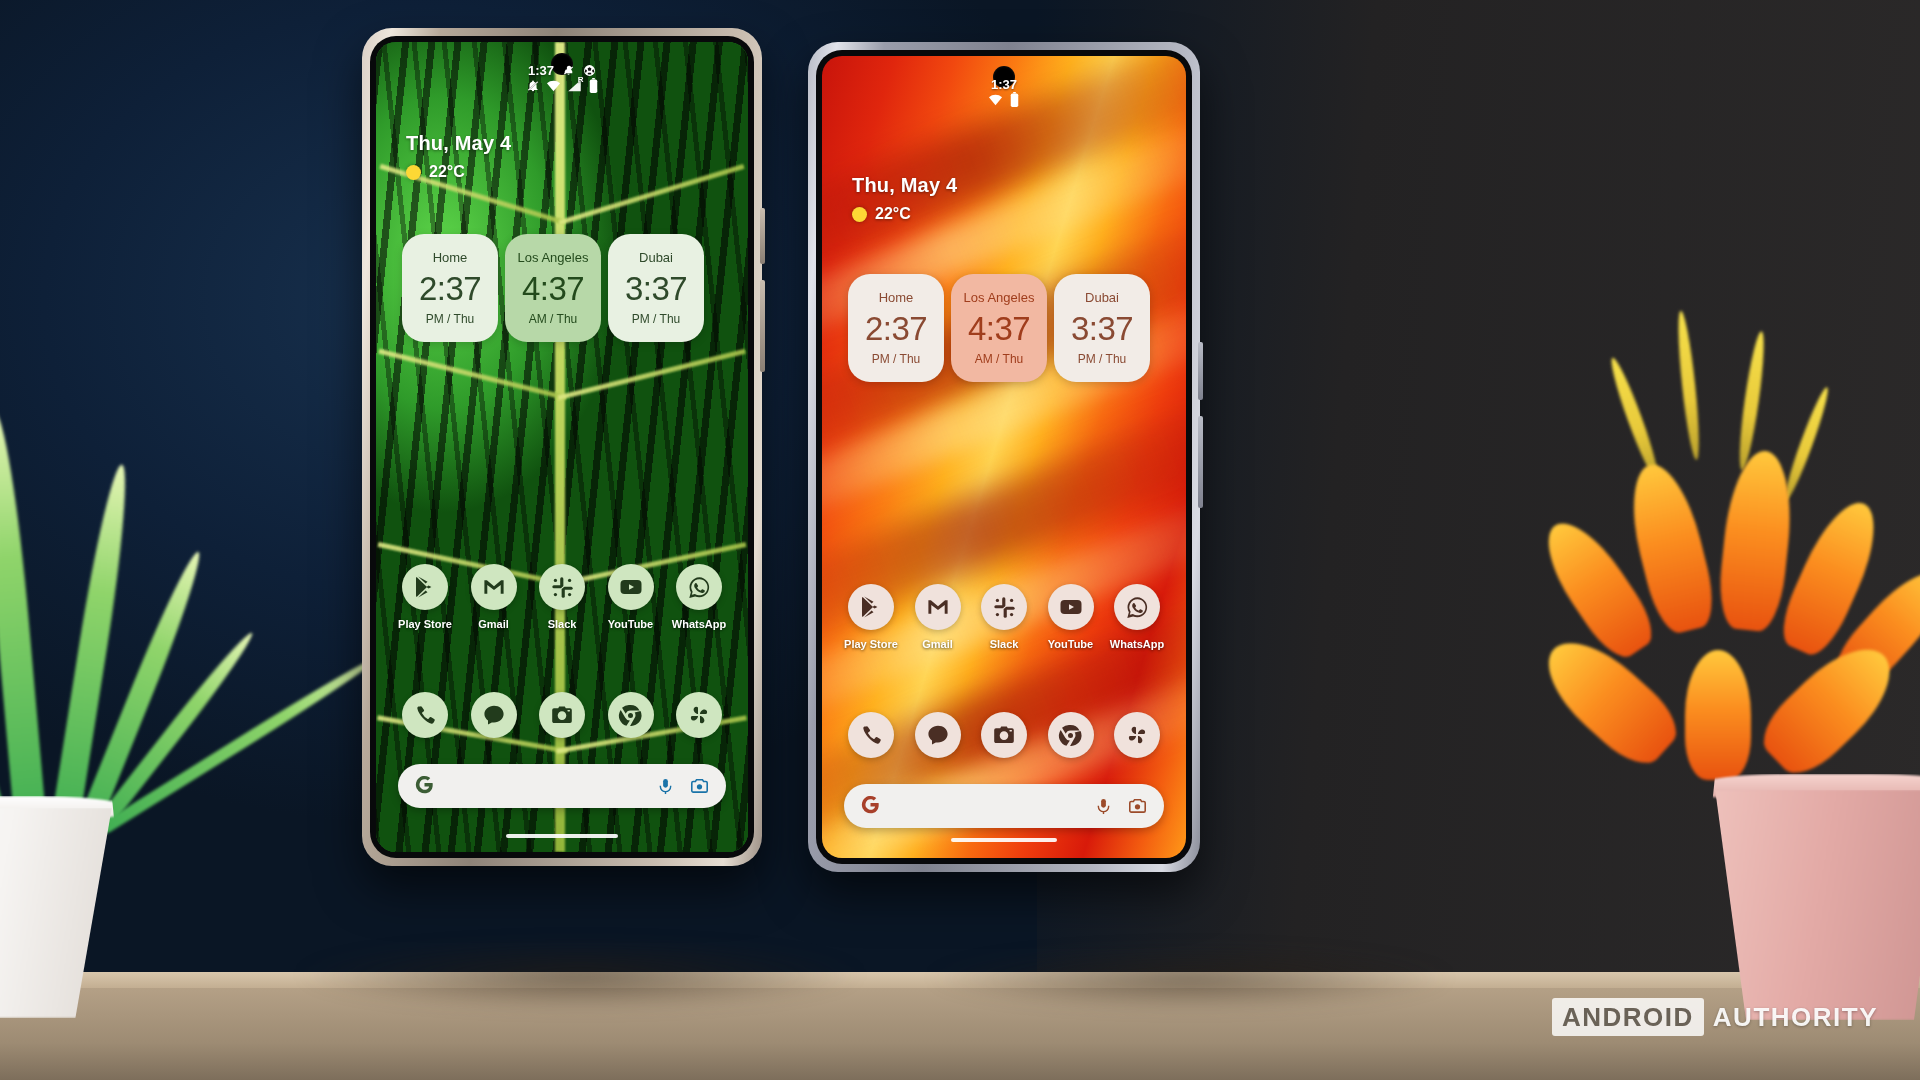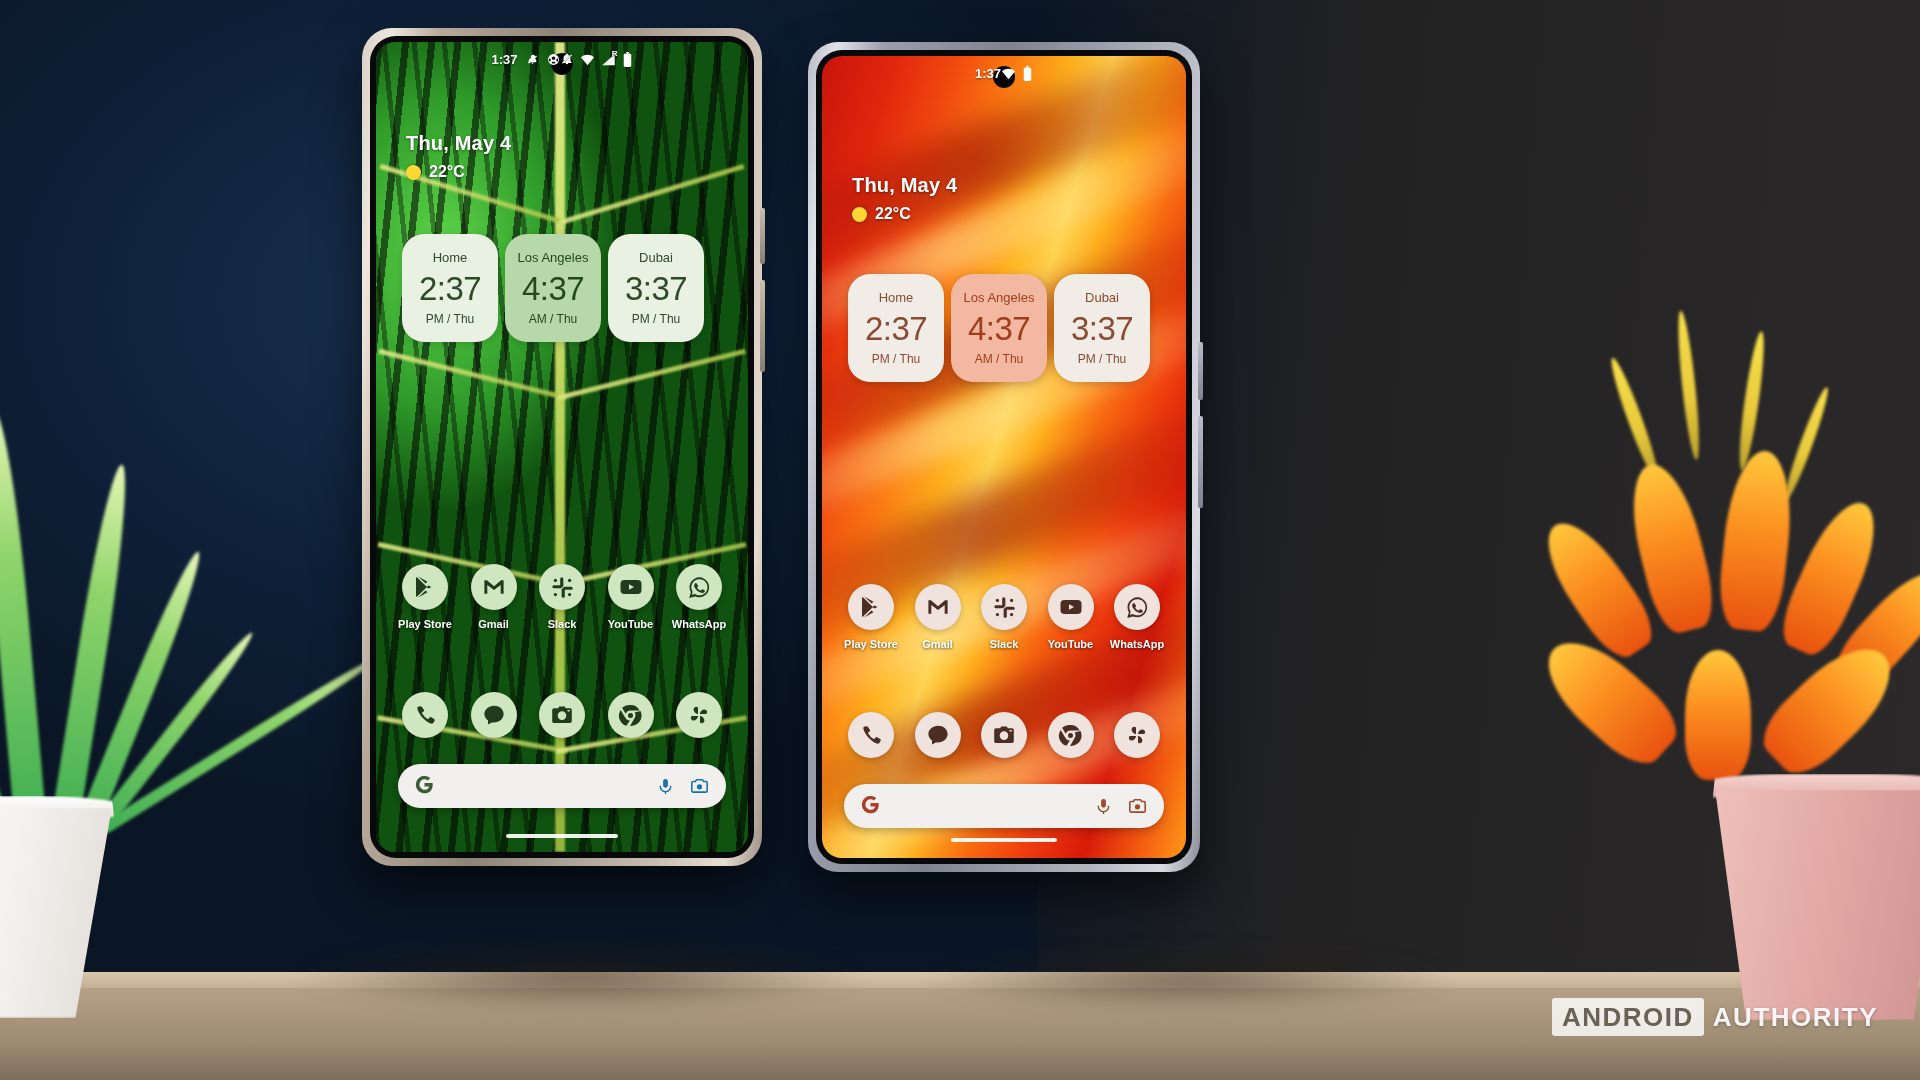--- a/index.html
+++ b/index.html
@@ -157,24 +157,24 @@
     filter:blur(10px); transform:rotate(-22deg);
   }
   .flower-dark {
     position:absolute; left:-30%; width:160%; height:70px;
     background:linear-gradient(90deg, rgba(120,8,4,0) 0%, rgba(150,12,6,.6) 45%, rgba(120,8,4,0) 100%);
     filter:blur(14px); transform:rotate(-22deg);
   }
 
   
   .statusbar {
-    position:absolute; left:0; right:0; top:0; height:34px;
-    display:flex; align-items:center; justify-content:center;
+    position:absolute; left:0; right:0; top:17px; height:34px;
+    display:flex; align-items:center; justify-content:flex-end;
     padding:0 18px; color:#fff;
-    font-size:13px; font-weight:bold; text-shadow:0 1px 2px rgba(0,0,0,.5);
+    font-size:13px; font-weight:bold; text-shadow:0 1px 2px rgba(0,0,0,.5);flex-direction:column;
   }
   .sb-left { display:flex; align-items:center; gap:8px; }
   .sb-right { display:flex; align-items:center; gap:6px; }
   .sb-ico { display:inline-flex; align-items:center; }
 
   .punch {
     position:absolute; border-radius:50%; background:#000;
     box-shadow:inset 0 0 3px rgba(255,255,255,.12);
   }
   .phone-left  .punch { left:50%; margin-left:-11px; top:11px; width:22px; height:22px; }

